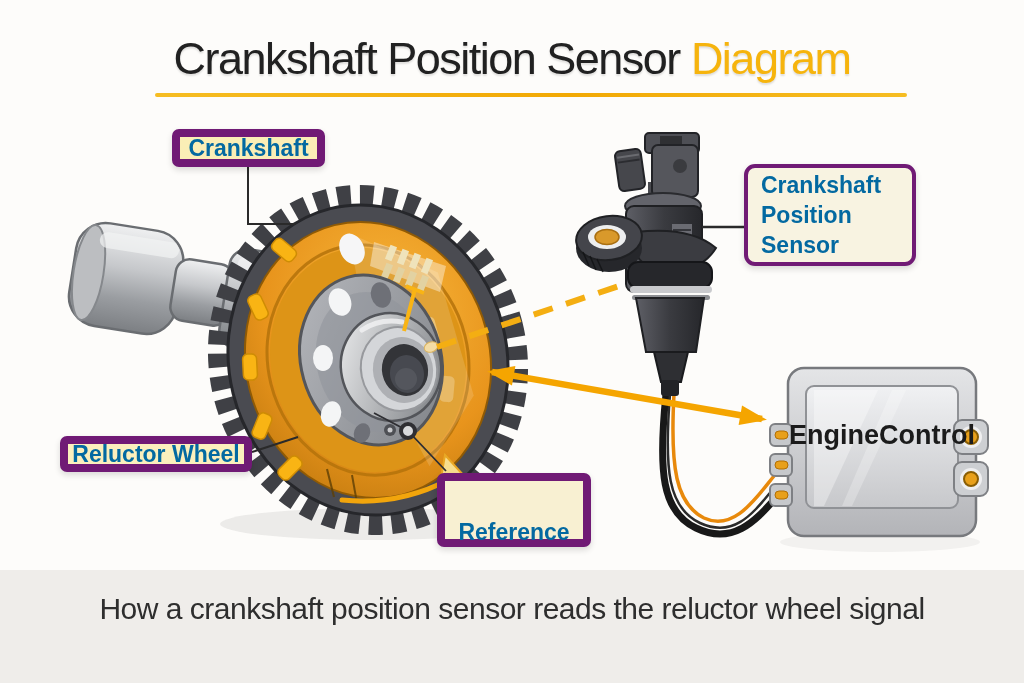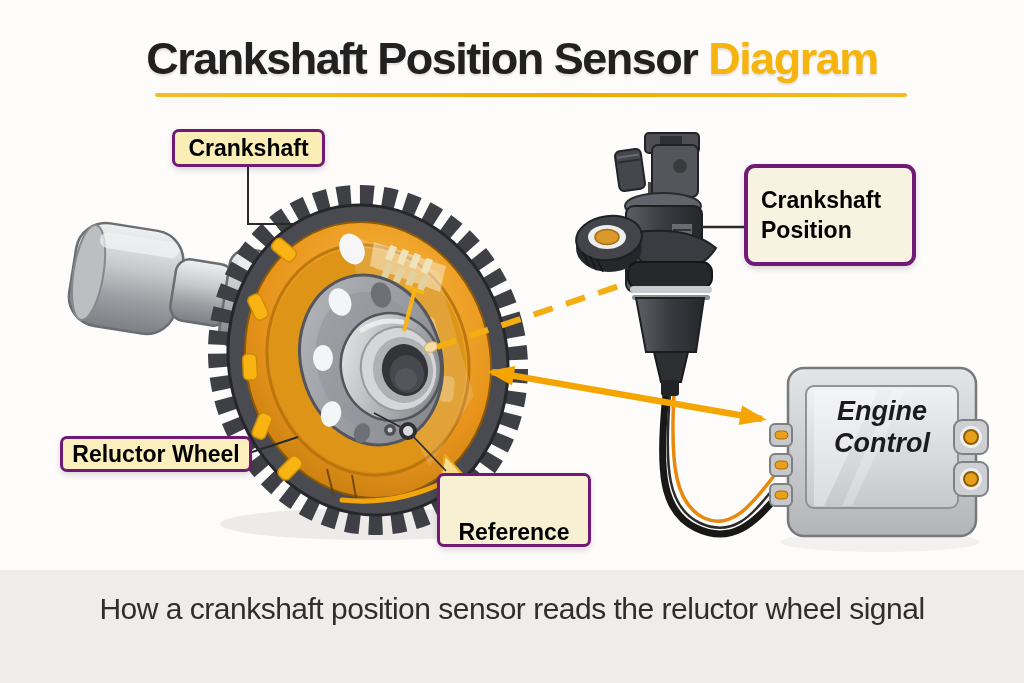--- a/index.html
+++ b/index.html
@@ -5,51 +5,51 @@
   html,body{margin:0;padding:0;background:#e8e8e8;}
   .stage{
     position:relative;width:1024px;height:683px;overflow:hidden;
     background:#fdfcfa;font-family:"Liberation Sans",sans-serif;
   }
   .stage svg{position:absolute;left:0;top:0;}
 
   
   .title{
     position:absolute;top:33px;left:0;width:100%;text-align:center;
-    font-size:45px;font-weight:bold;letter-spacing:-1.5px;color:#212121;
+    font-size:45px;font-weight:normal;letter-spacing:-1.5px;color:#212121;
     text-shadow:0 2px 2px rgba(0,0,0,.12);white-space:nowrap;
   }
   .title .accent{color:#f6b40d;}
   .title-underline{
     position:absolute;left:155px;top:93px;width:752px;height:4px;border-radius:2px;
     background:linear-gradient(90deg,#f6bd22,#f2a904 55%,#f6bd22);
   }
 
   
   .label-box{
-    position:absolute;box-sizing:border-box;color:#000000;font-weight:bold;
-    border:3px solid #701a75;border-radius:7px;
+    position:absolute;box-sizing:border-box;color:#0369a1;font-weight:bold;
+    border:8px solid #701a75;border-radius:7px;
     box-shadow:0 3px 6px rgba(0,0,0,.14);
     display:flex;align-items:center;justify-content:center;
   }
   .label-yellow{background:#faeeb6;}
   .label-cream{background:#f8f3e1;}
   .lb-crankshaft{left:172px;top:129px;width:153px;height:38px;font-size:23px;}
   .lb-sensor{left:744px;top:164px;width:172px;height:102px;font-size:23px;
     border-width:4px;border-radius:11px;justify-content:flex-start;padding-left:13px;}
   .lb-sensor .lines{line-height:30px;}
   .lb-reluctor{left:60px;top:436px;width:192px;height:36px;font-size:23px;background:#fbefbd;}
   .lb-gap{left:437px;top:473px;width:154px;height:74px;font-size:23px;background:#f8f0d2;}
   .lb-gap .lines{line-height:31px;text-align:center;margin-top:44px;}
 
   
   .ecu-text{
-    position:absolute;left:806px;top:366px;width:152px;height:122px;
-    display:flex;flex-direction:column;align-items:center;justify-content:center;
-    color:#1b1b1b;font-weight:600;line-height:32px;font-style:italic;
+    position:absolute;left:806px;top:374px;width:152px;height:122px;
+    display:flex;flex-direction:row;align-items:center;justify-content:center;
+    color:#1b1b1b;font-weight:600;line-height:32px;
   }
   .ecu-text .l1,.ecu-text .l2{font-size:27px;}
   .ecu-text .l3{font-size:23px;}
 
   
   .caption-band{
     position:absolute;left:0;top:570px;width:1024px;height:113px;background:#efedea;
     display:flex;align-items:center;justify-content:center;padding-bottom:35px;box-sizing:border-box;
   }
   .caption-band .caption{
@@ -308,20 +308,21 @@
   <div class="title-underline"></div>
 
   <div class="label-box label-yellow lb-crankshaft">
     <span>Crankshaft</span>
   </div>
 
   <div class="label-box label-cream lb-sensor">
     <div class="lines">
       <div>Crankshaft</div>
       <div>Position</div>
+      <div>Sensor</div>
     </div>
   </div>
 
   <div class="label-box lb-reluctor">
     <span>Reluctor Wheel</span>
   </div>
 
   <div class="label-box lb-gap">
     <div class="lines">
       <div>Reference</div>

